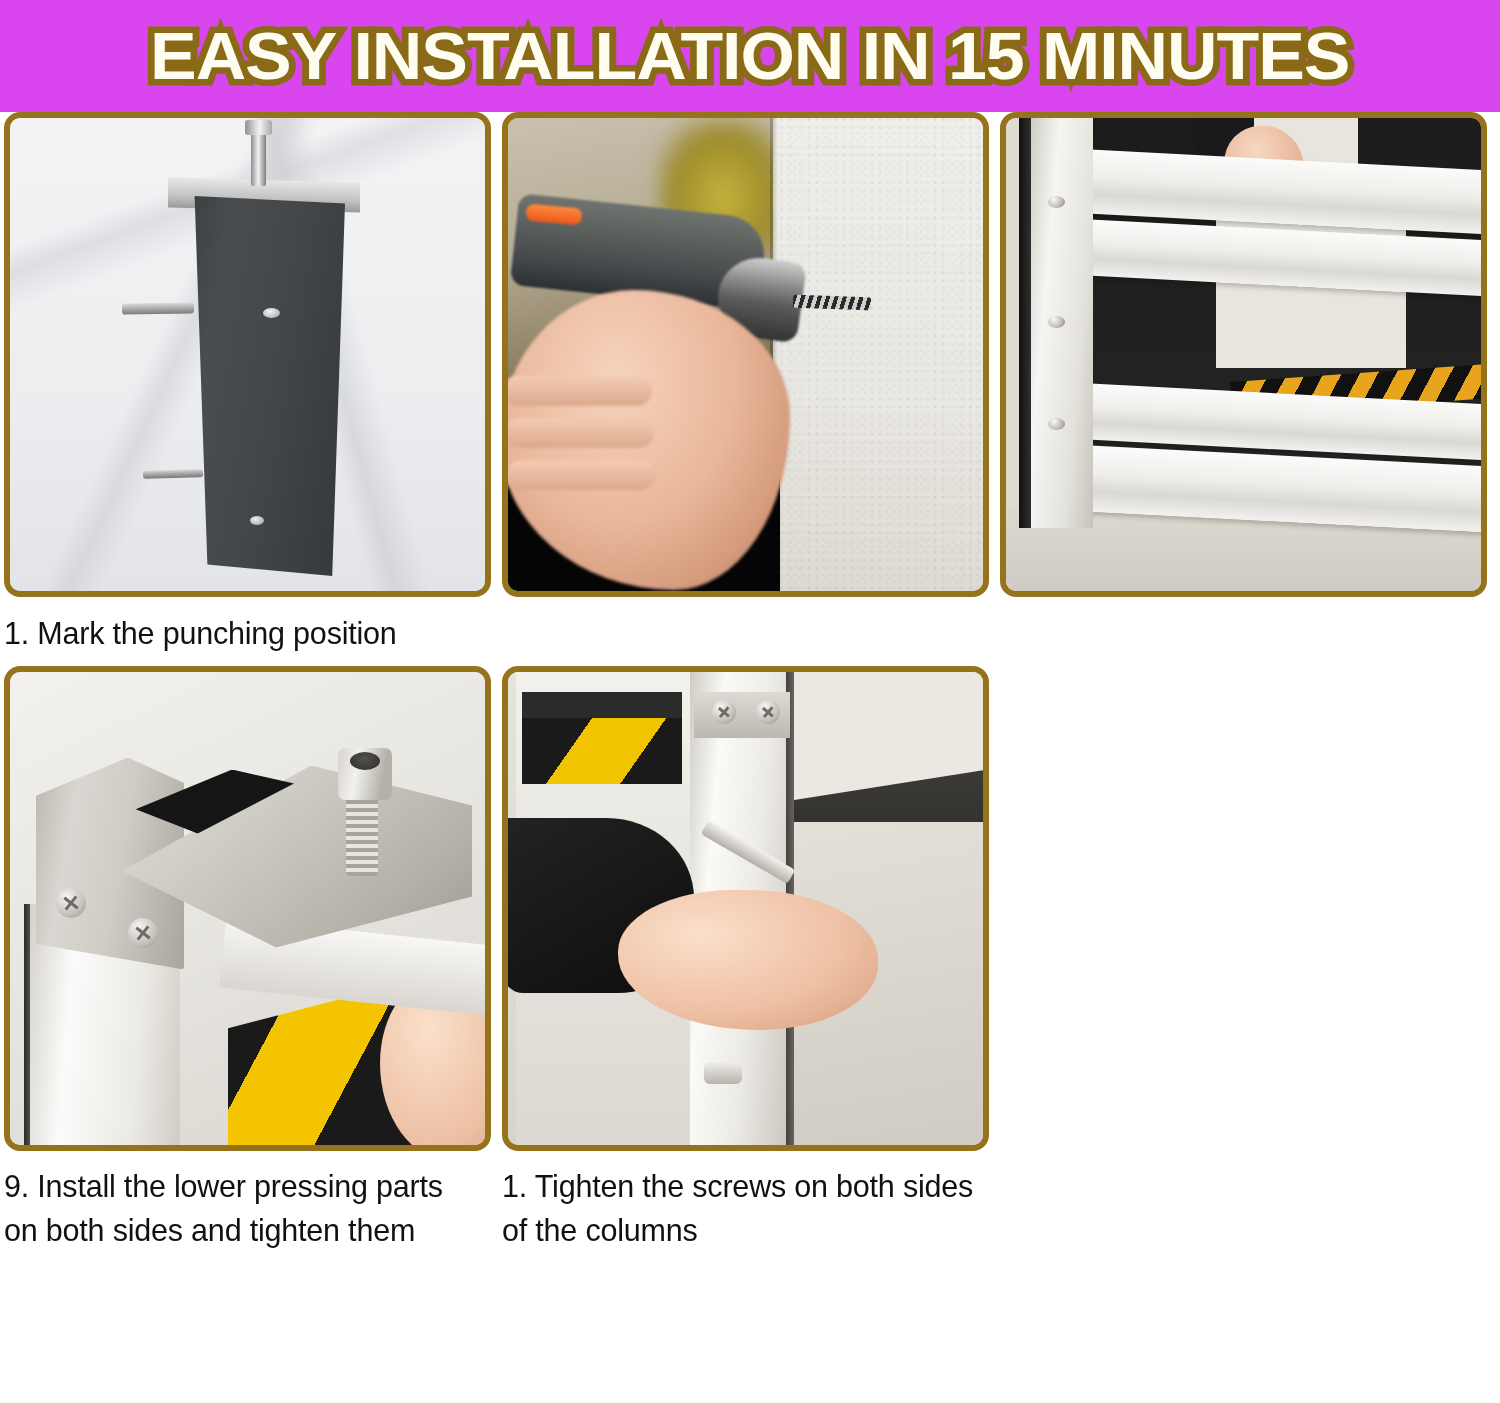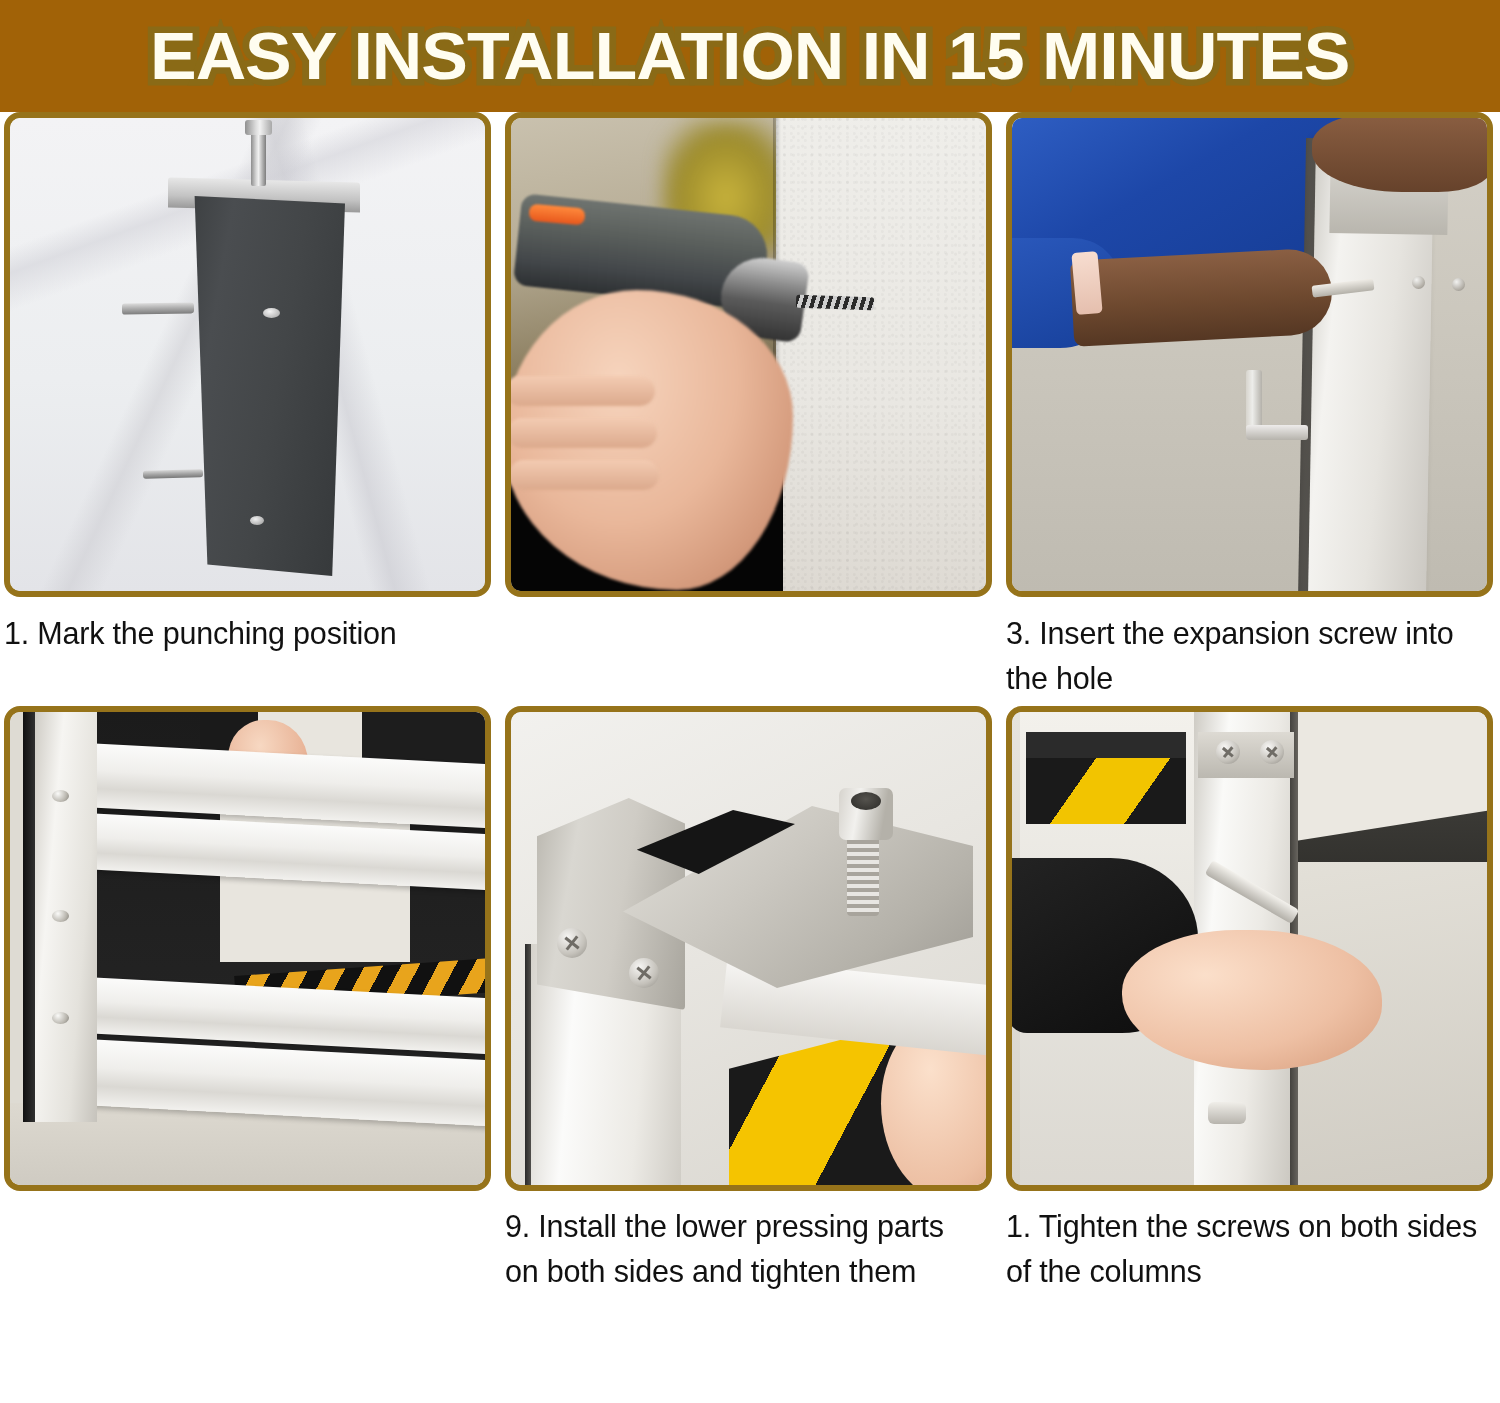--- a/index.html
+++ b/index.html
@@ -15,21 +15,21 @@
     position: relative;
   }
 
   
   .title-bar {
     width: 1500px;
     height: 112px;
     display: flex;
     align-items: center;
     justify-content: center;
-    background: #a16207;
+    background: #d946ef;
   }
   .title-text {
     font-family: "Liberation Sans", sans-serif;
     font-size: 66px;
     font-weight: bold;
     letter-spacing: -1px;
     transform: scaleX(1.06);
     color: #fffdf0;
     -webkit-text-stroke: 13px #8a6a16;
     paint-order: stroke fill;
@@ -42,21 +42,20 @@
   
   .grid {
     width: 1500px;
     padding: 0 4px;
     box-sizing: border-box;
     display: grid;
     grid-template-columns: 495px 495px 495px;
     grid-template-rows: auto auto;
     column-gap: 3px;
     row-gap: 10px;
-    gap: 6px;
   }
   .cell {
     display: flex;
     flex-direction: column;
   }
   .photo-frame {
     width: 487px;
     height: 485px;
     box-sizing: border-box;
     border: 6px solid #96731a;
@@ -480,40 +479,20 @@
         <div class="p2-chuck"></div>
         <div class="p2-bit"></div>
         <div class="p2-hand"></div>
         <div class="p2-fing" style="left:-6px; top:258px;"></div>
         <div class="p2-fing" style="left:-4px; top:300px;"></div>
         <div class="p2-fing" style="left:-2px; top:342px;"></div>
       </div>
     </div>
   </div>
 
-  <div class="cell row1">
-    <div class="photo-frame">
-      <div class="photo">
-        <div class="p3-floor"></div>
-        <div class="p3-shirt"></div>
-        <div class="p3-sleeve"></div>
-        <div class="p3-postdark"></div>
-        <div class="p3-post"></div>
-        <div class="p3-postplate"></div>
-        <div class="p3-screw" style="left:400px; top:158px;"></div>
-        <div class="p3-screw" style="left:440px; top:160px;"></div>
-        <div class="p3-arm"></div>
-        <div class="p3-cuff"></div>
-        <div class="p3-hand2"></div>
-        <div class="p3-tool"></div>
-        <div class="p3-allen"></div>
-      </div>
-    </div>
-    <div class="caption">3. Insert the expansion screw into the hole</div>
-  </div>
 
   <div class="cell row2">
     <div class="photo-frame">
       <div class="photo">
         <div class="p4-bg"></div>
         <div class="p4-darkback"></div>
         <div class="p4-wall"></div>
         <div class="p4-dark-t"></div>
         <div class="p4-dark-r"></div>
         <div class="p4-hand"></div>

